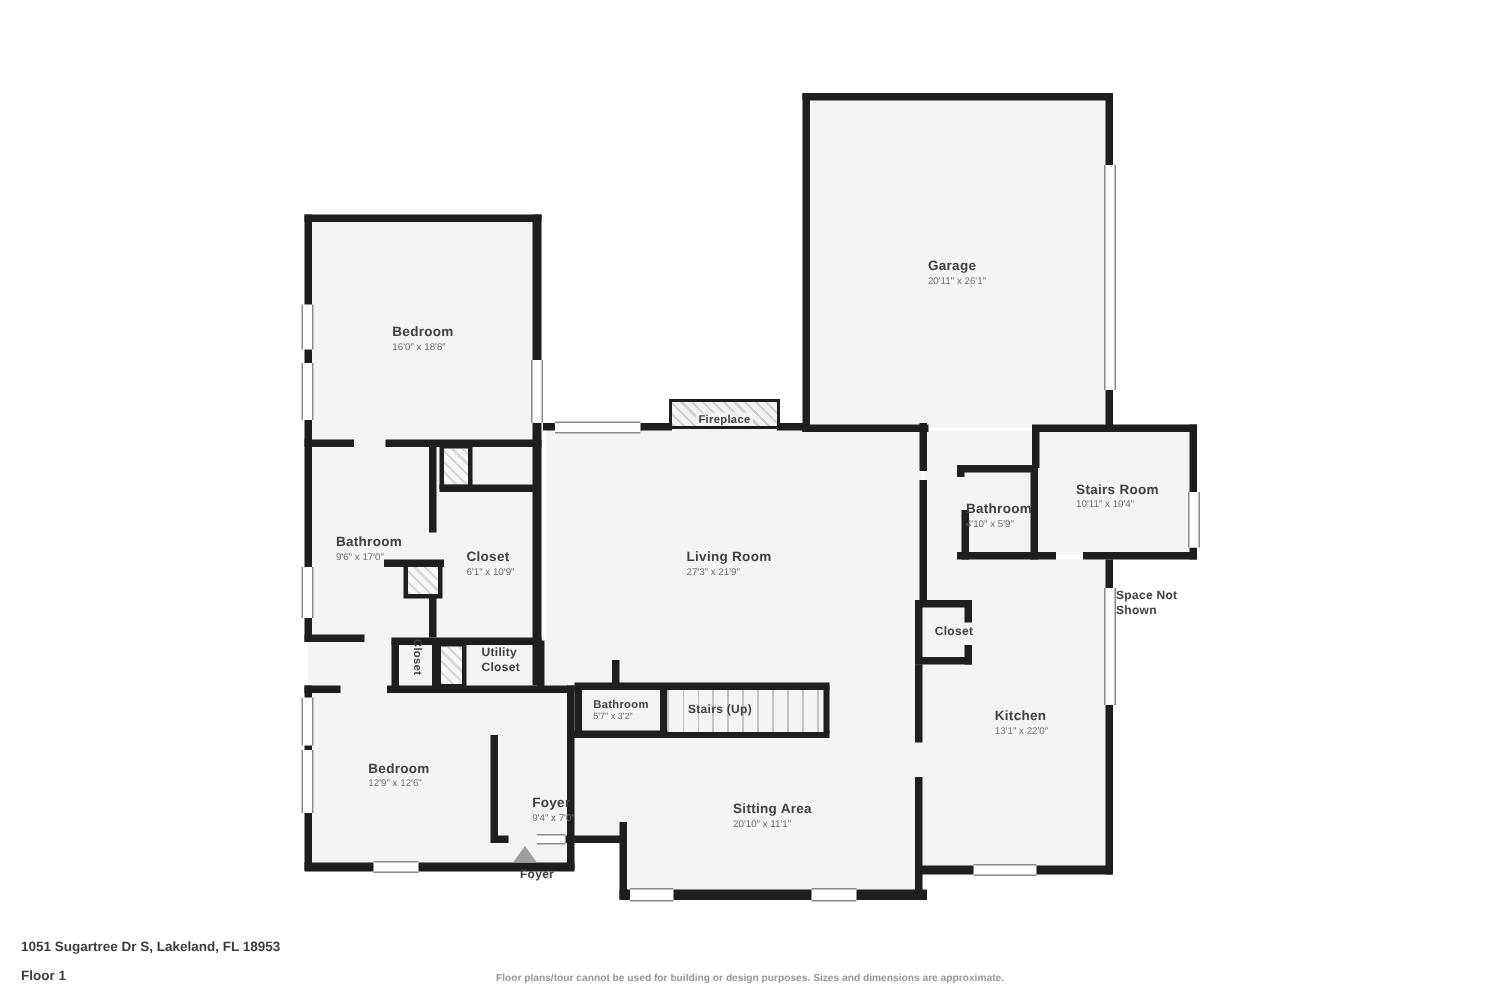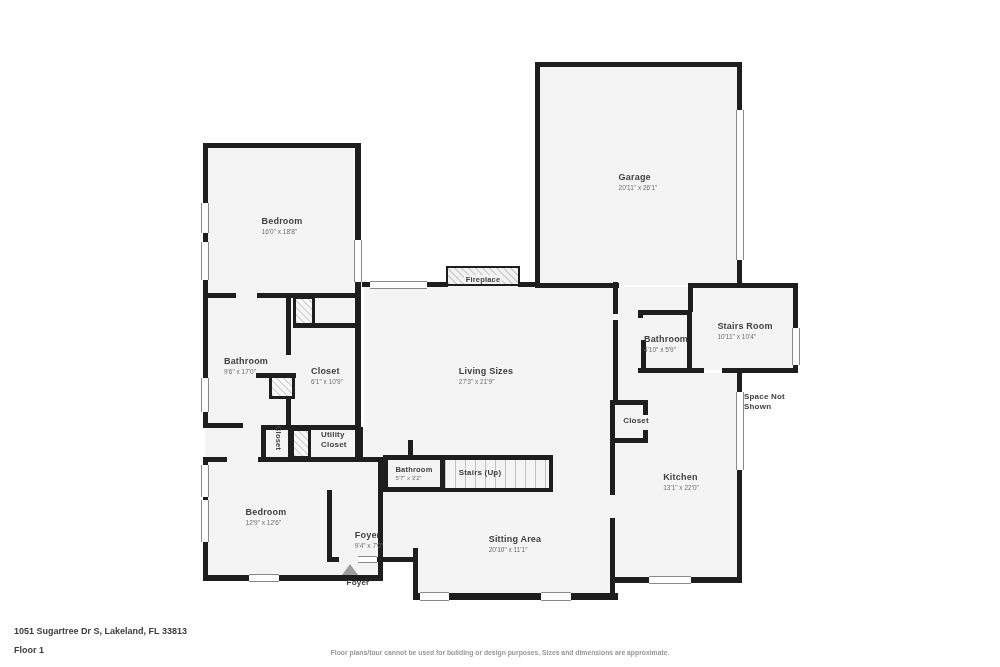--- a/index.html
+++ b/index.html
@@ -165,21 +165,21 @@
     <div class="rname">Closet</div>
   </div>
   <div class="lbl sm" style="left:336px;top:430px">
     <div class="rname wrap">Utility Closet</div>
   </div>
   <div class="lbl" style="left:266px;top:507px">
     <div class="rname">Bedroom</div>
     <div class="rdims">12'9" x 12'6"</div>
   </div>
   <div class="lbl" style="left:486px;top:366px">
-    <div class="rname">Living Sizes</div>
+    <div class="rname">Living Room</div>
     <div class="rdims">27'3" x 21'9"</div>
   </div>
   <div class="lbl" style="left:666px;top:334px">
     <div class="rname">Bathroom</div>
     <div class="rdims">4'10" x 5'9"</div>
   </div>
   <div class="lbl" style="left:745px;top:321px">
     <div class="rname">Stairs Room</div>
     <div class="rdims">10'11" x 10'4"</div>
   </div>
@@ -207,17 +207,17 @@
   <div class="lbl" style="left:515px;top:534px">
     <div class="rname">Sitting Area</div>
     <div class="rdims">20'10" x 11'1"</div>
   </div>
 
   <div class="entry-tri" style="left:342px;top:564px"></div>
   <div class="lbl sm" style="left:350px;top:578px">
     <div class="rname">Foyer</div>
   </div>
 
-  <div class="footer-line" style="left:14px;top:626px">1051 Sugartree Dr S, Lakeland, FL 33813</div>
+  <div class="footer-line" style="left:14px;top:626px">1051 Sugartree Dr S, Lakeland, FL 18953</div>
   <div class="footer-line" style="left:14px;top:645px">Floor 1</div>
   <div class="disclaimer" style="top:649px">Floor plans/tour cannot be used for building or design purposes. Sizes and dimensions are approximate.</div>
 
 </div>
 
 </body></html>

